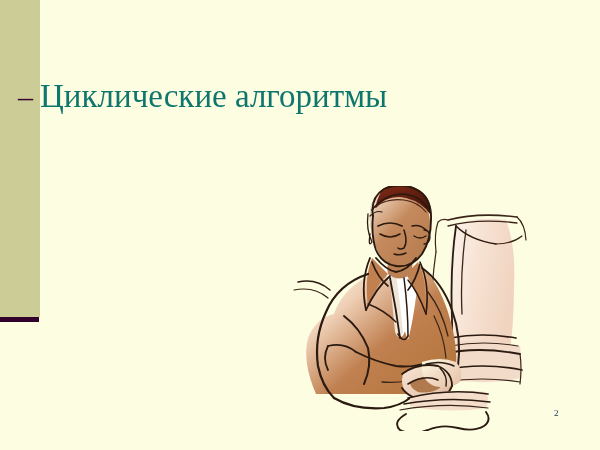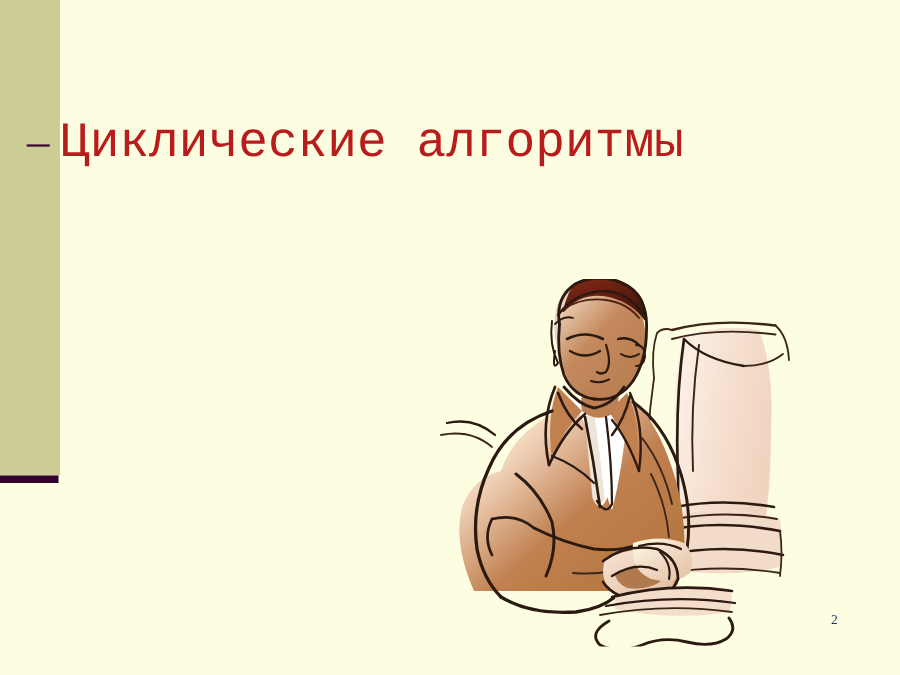--- a/index.html
+++ b/index.html
@@ -46,24 +46,24 @@
     white-space: nowrap;
   }
   #title-bullet {
     color: #3a0430;
     font-size: 30px;
     line-height: 1;
     margin-right: 7px;
     font-family: "Liberation Serif", serif;
   }
   #title-text {
-    color: #b91c1c;
+    color: #0f766e;
     font-size: 33px;
     line-height: 40px;
-    font-family: Liberation Mono, monospace;
+    font-family: Liberation Serif, serif;
     letter-spacing: 0px;
   }
   
   #illustration {
     position: absolute;
     left: 272px;
     top: 186px;
     width: 276px;
     height: 245px;
   }

